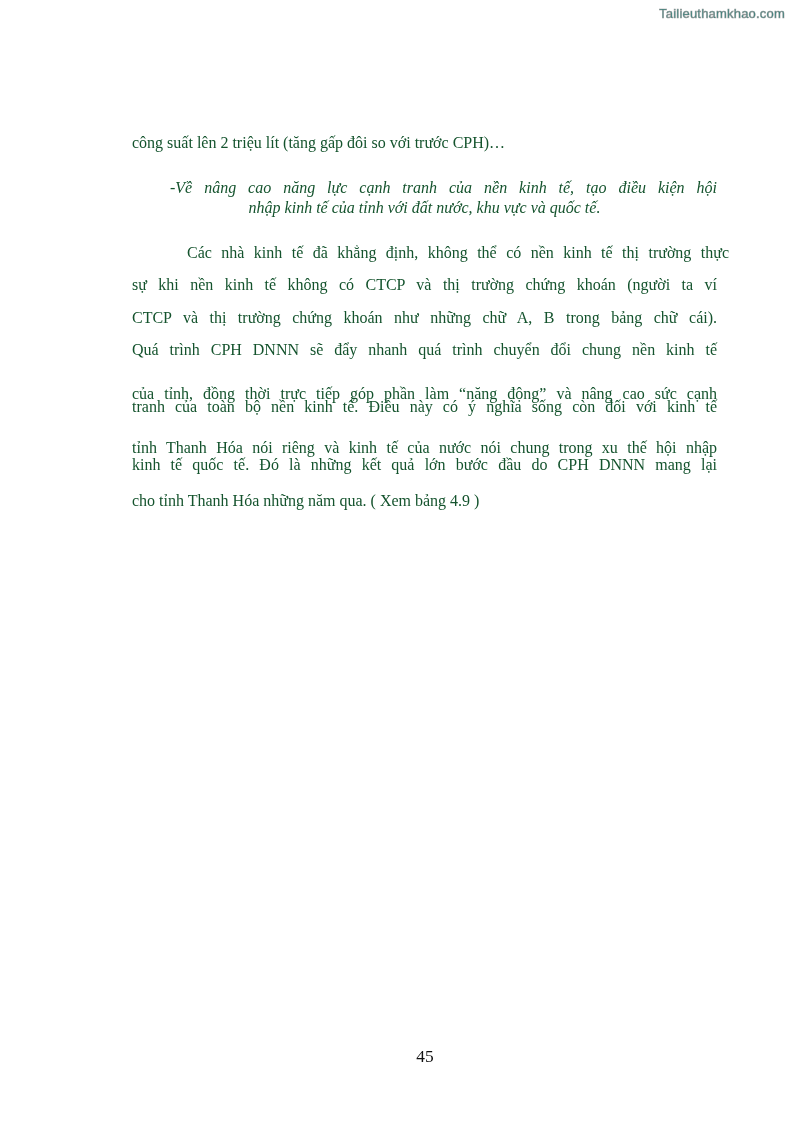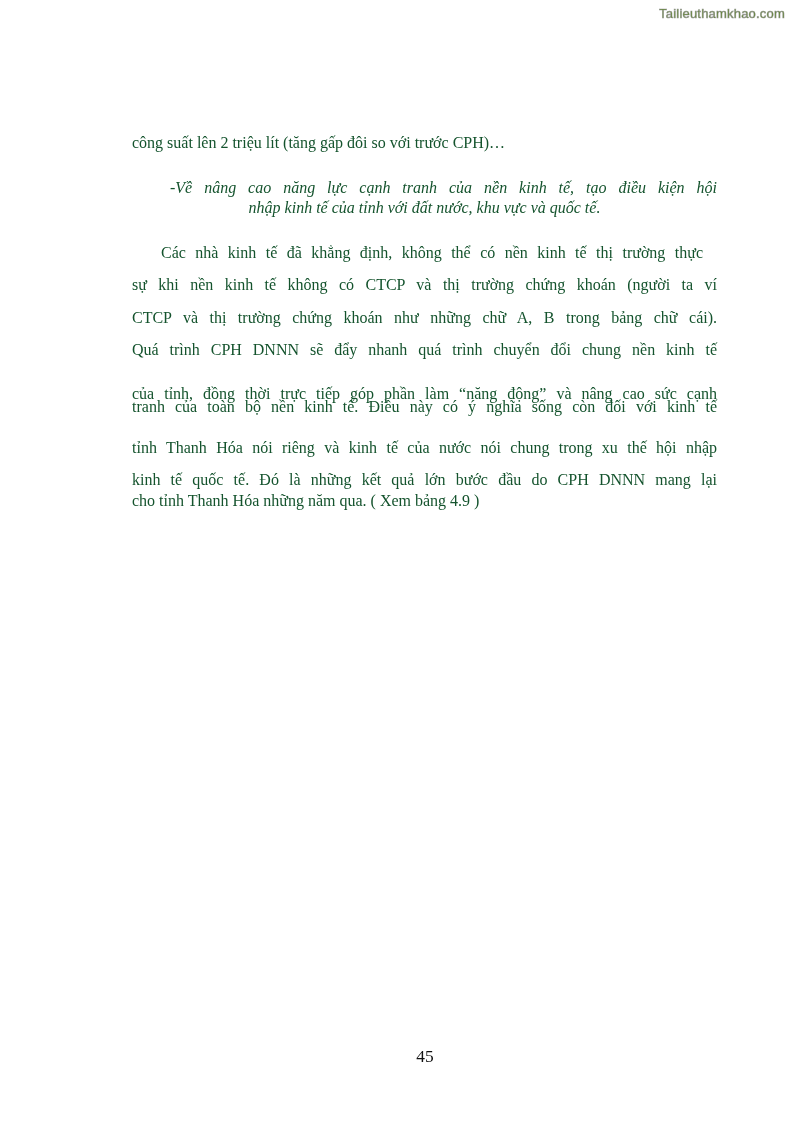--- a/index.html
+++ b/index.html
@@ -1,20 +1,20 @@
 <!DOCTYPE html>
 <html><head>
 <meta charset="utf-8">
 <style>
   html, body { margin: 0; padding: 0; background: #ffffff; }
   body { width: 794px; height: 1123px; position: relative; overflow: hidden; }
   .watermark {
     position: absolute; top: 6px; right: 9px;
     font-family: "Liberation Sans", sans-serif; font-size: 13px;
-    color: #4d7c0f; letter-spacing: 0.2px;
+    color: #0f766e; letter-spacing: 0.2px;
     -webkit-text-stroke: 0.6px #9a9a9a;
   }
   .line {
     position: absolute; left: 132px; width: 585px;
     font-family: Liberation Serif, serif; font-size: 16px; line-height: 20px;
     color: #14532d; white-space: nowrap;
   }
   .justify { text-align: justify; text-align-last: justify; margin-top: 12px; }
   .italic { font-style: italic; text-align: center; }
   .page-number {
@@ -25,24 +25,24 @@
 </style>
 </head>
 <body>
 
 <div class="watermark">Tailieuthamkhao.com</div>
 
 <div>
   <div class="line" style="top:133px;">công suất lên 2 triệu lít (tăng gấp đôi so với trước CPH)…</div>
   <div class="line italic justify" style="top:166px; left:170px; width:547px;">-Về nâng cao năng lực cạnh tranh của nền kinh tế, tạo điều kiện hội</div>
   <div class="line italic" style="top:198px;">nhập kinh tế của tỉnh với đất nước, khu vực và quốc tế.</div>
-  <div class="line justify" style="top:231px; left:161px; width:542px;">Các nhà kinh tế đã khẳng định, không thể có nền kinh tế thị trường thực</div>
+  <div class="line justify" style="top:231px; left:187px; width:542px;">Các nhà kinh tế đã khẳng định, không thể có nền kinh tế thị trường thực</div>
   <div class="line justify" style="top:263px;">sự khi nền kinh tế không có CTCP và thị trường chứng khoán (người ta ví</div>
   <div class="line justify" style="top:296px;">CTCP và thị trường chứng khoán như những chữ A, B trong bảng chữ cái).</div>
   <div class="line justify" style="top:328px;">Quá trình CPH DNNN sẽ đẩy nhanh quá trình chuyển đổi chung nền kinh tế</div>
   <div class="line justify" style="top:372px;">của tỉnh, đồng thời trực tiếp góp phần làm “năng động” và nâng cao sức cạnh</div>
   <div class="line justify" style="top:385px;">tranh của toàn bộ nền kinh tế. Điều này có ý nghĩa sống còn đối với kinh tế</div>
   <div class="line justify" style="top:426px;">tỉnh Thanh Hóa nói riêng và kinh tế của nước nói chung trong xu thế hội nhập</div>
-  <div class="line justify" style="top:458px;">kinh tế quốc tế. Đó là những kết quả lớn bước đầu do  CPH DNNN mang lại</div>
+  <div class="line justify" style="top:443px;">kinh tế quốc tế. Đó là những kết quả lớn bước đầu do  CPH DNNN mang lại</div>
   <div class="line" style="top:491px;">cho tỉnh Thanh Hóa những năm qua. ( Xem bảng 4.9 )</div>
 </div>
 
 <div class="page-number">45</div>
 
 </body></html>

